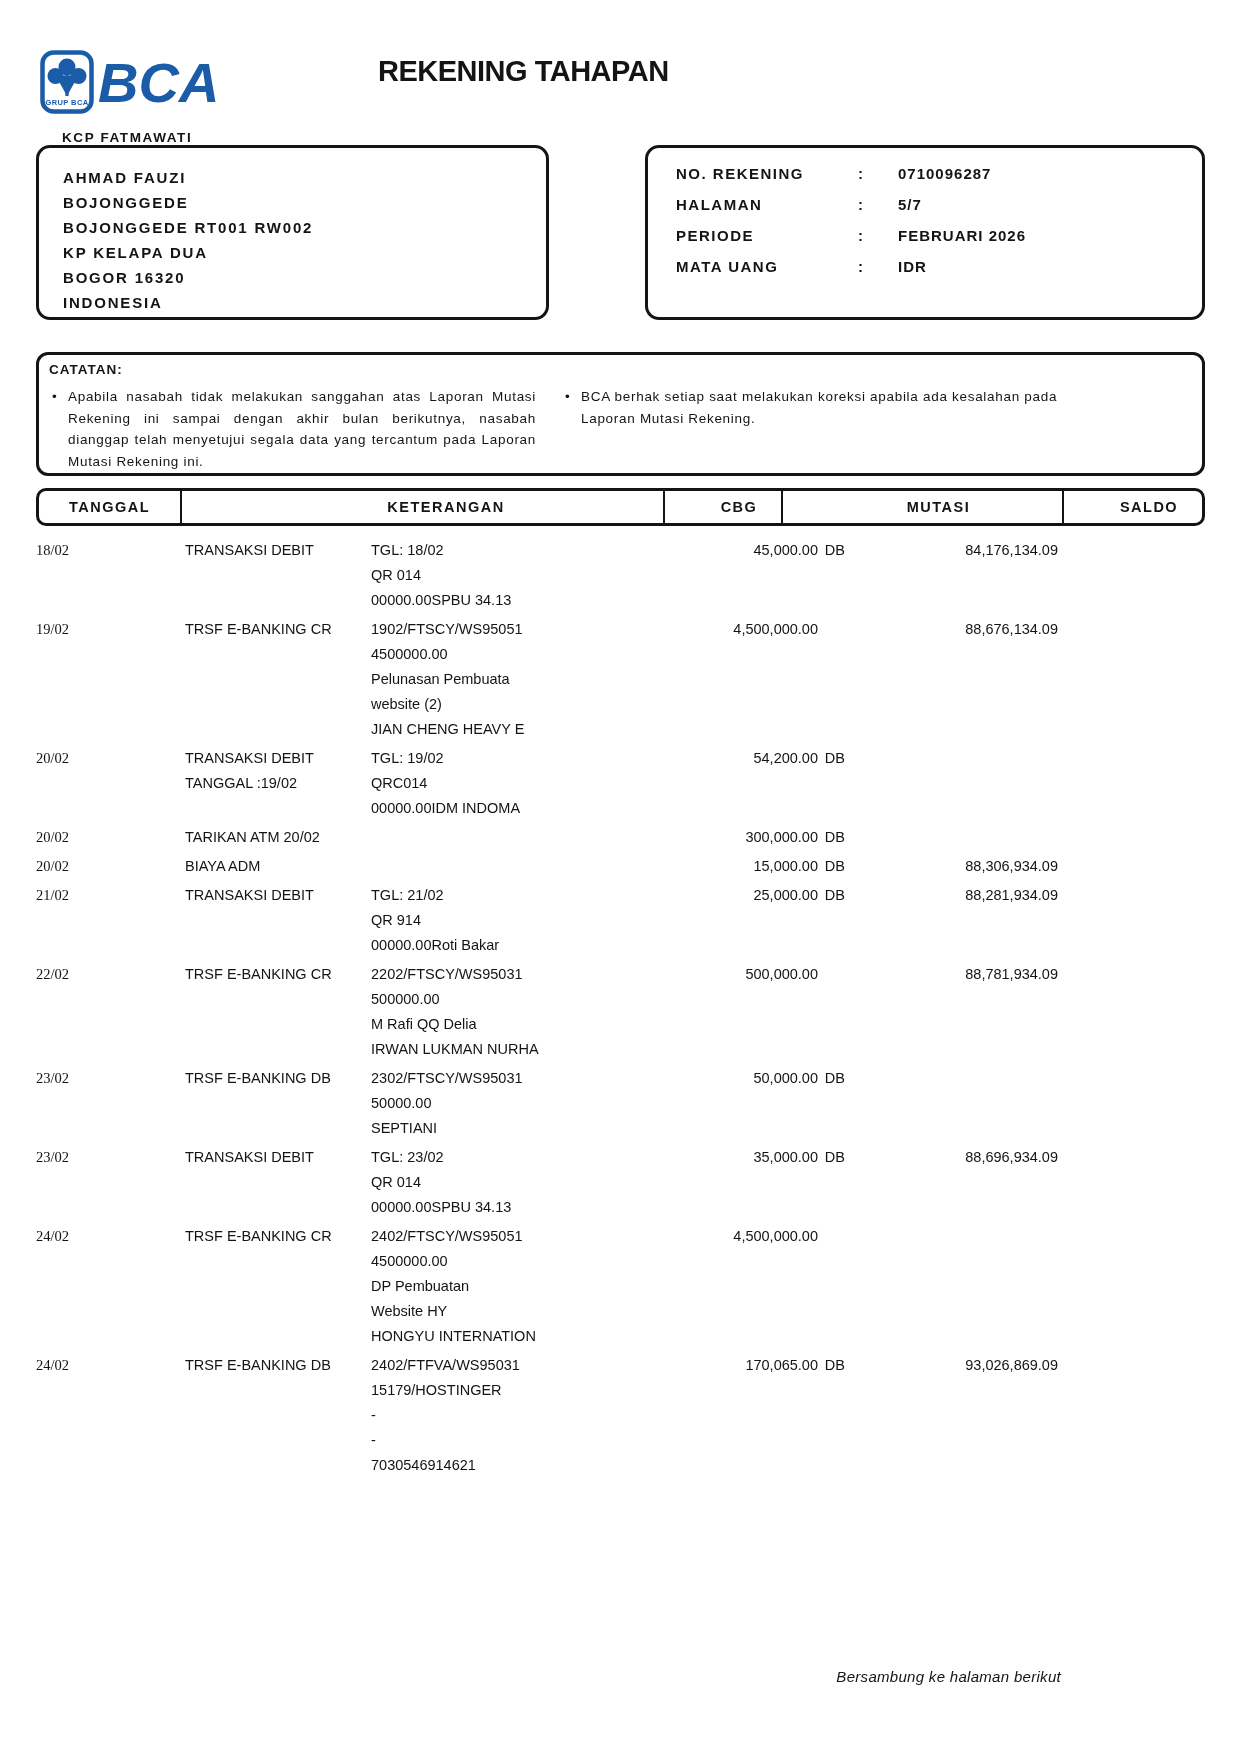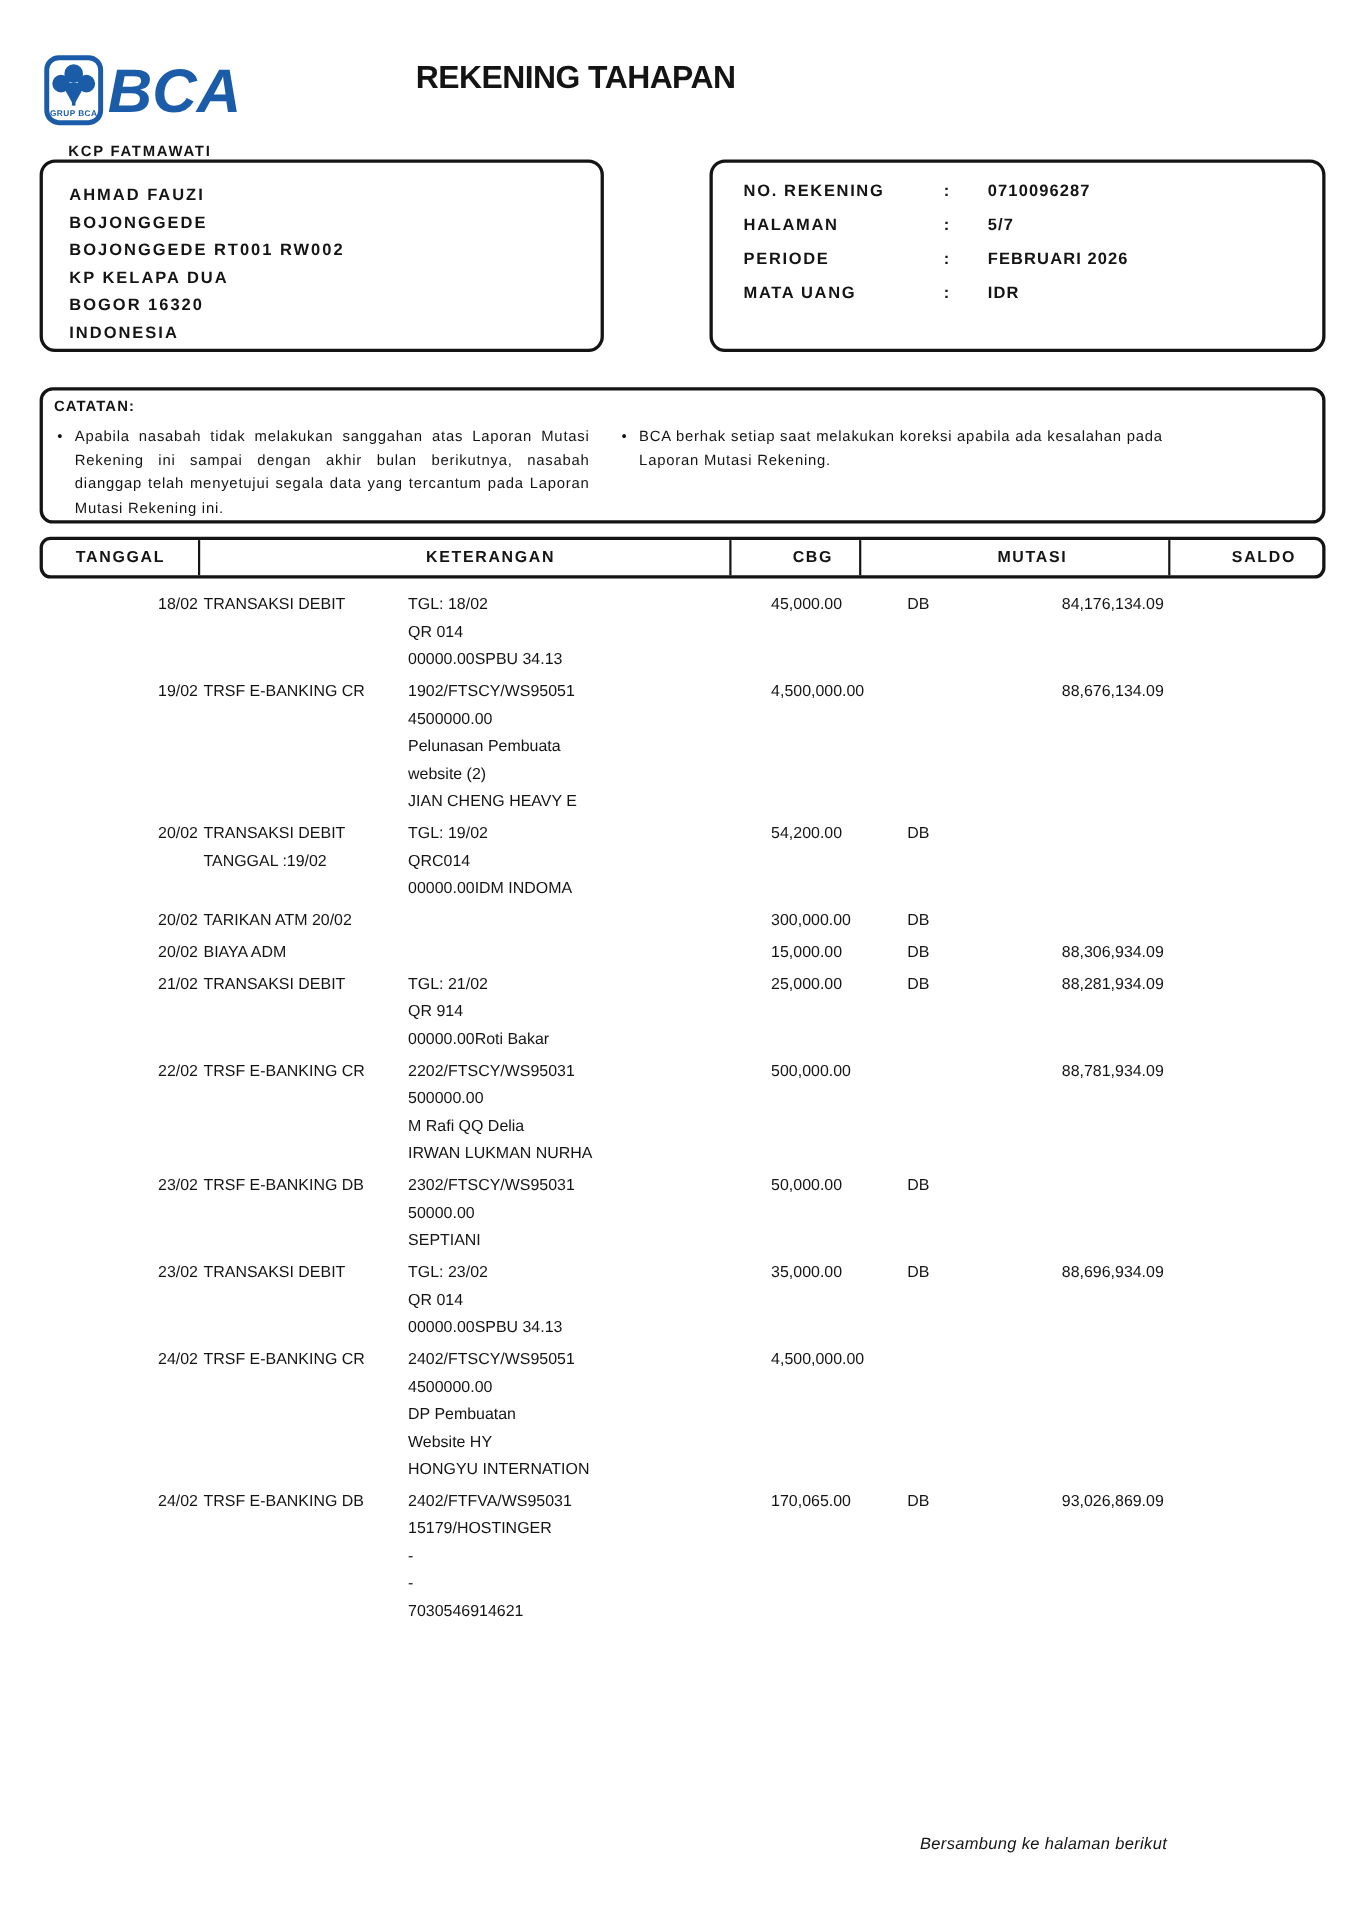--- a/index.html
+++ b/index.html
@@ -58,26 +58,26 @@
     font-size:14.5px;font-weight:bold;letter-spacing:1.5px;
   }
   .th-tanggal{width:141px;border-right:2.5px solid #141414;}
   .th-keterangan{width:434px;border-right:2.5px solid #141414;padding-left:15px;}
   .th-cbg{width:84px;border-right:2.5px solid #141414;}
   .th-mutasi{width:247px;border-right:2.5px solid #141414;}
   .th-saldo{flex:1;}
   
   .tbody{position:absolute;left:36px;top:538px;width:1169px;}
   .tx-row{display:flex;margin-bottom:4px;font-size:14.5px;line-height:25px;}
-  .c-date{width:144px;text-align:right;flex:none;}
+  .c-date{width:144px;text-align:left;flex:none;font-family:Liberation Serif, serif;}
   .c-type{width:185px;padding-left:5px;box-sizing:border-box;flex:none;white-space:nowrap;}
   .c-detail{width:251px;padding-left:6px;box-sizing:border-box;flex:none;white-space:nowrap;}
   .c-cbg{width:85px;flex:none;}
   .c-mutasi{width:249px;box-sizing:border-box;padding-right:105px;display:flex;align-items:flex-start;flex:none;}
-  .c-mutasi .amt{flex:1;text-align:left;white-space:nowrap;}
+  .c-mutasi .amt{flex:1;text-align:right;white-space:nowrap;}
   .c-mutasi .db{width:27px;text-align:right;flex:none;}
   .c-saldo{width:255px;box-sizing:border-box;padding-right:147px;text-align:right;flex:none;white-space:nowrap;}
   
   .footer{
     position:absolute;top:1668px;left:0;width:1061px;text-align:right;
     font-style:italic;font-size:15px;letter-spacing:0.3px;
   }
 </style>
 </head>
 <body>

